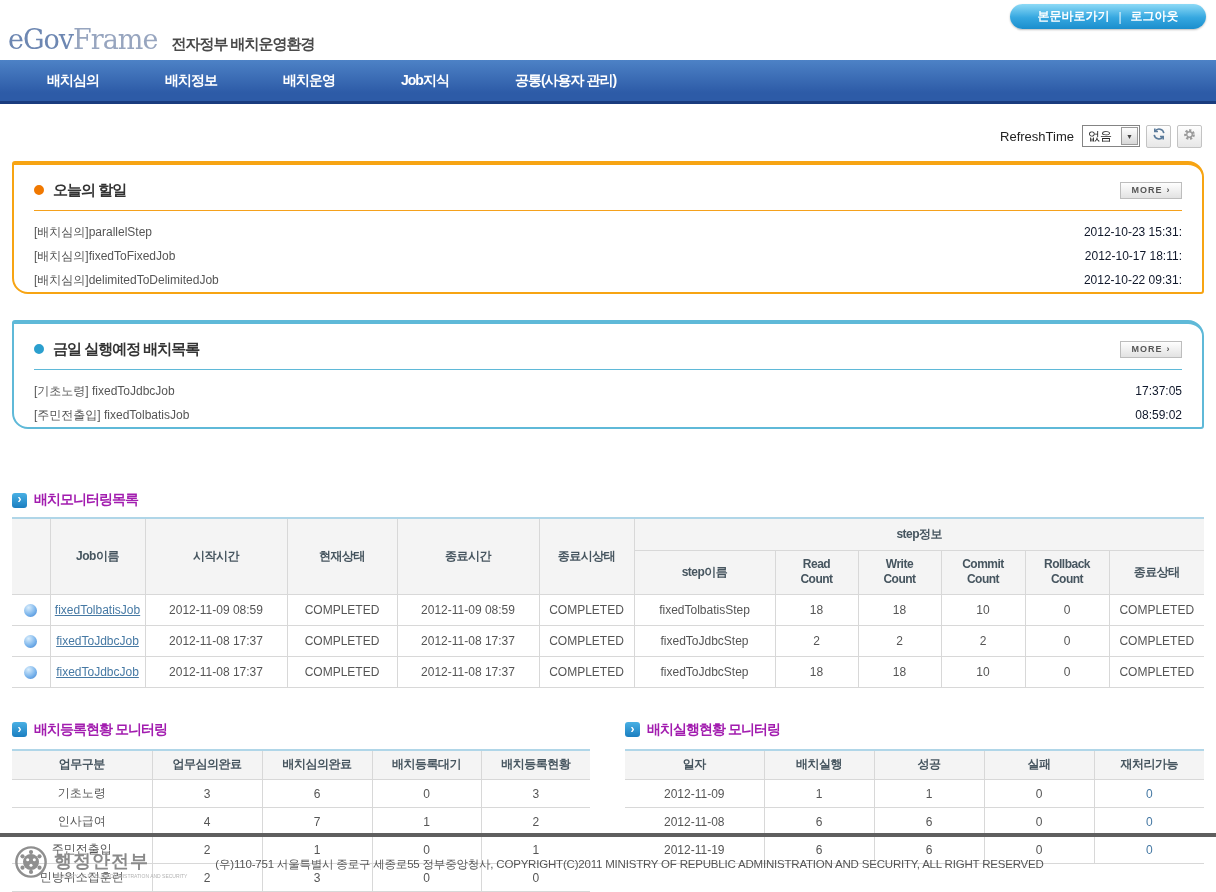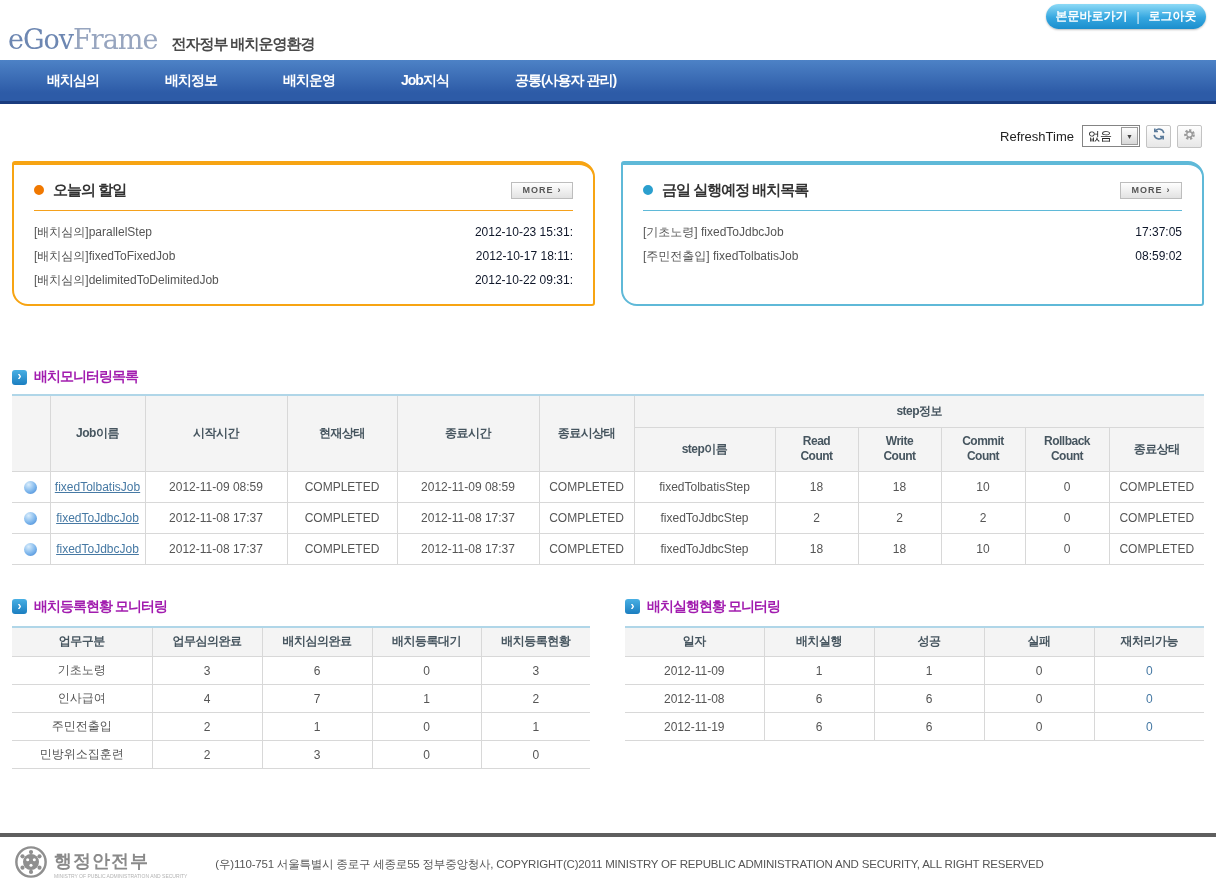--- a/index.html
+++ b/index.html
@@ -7,21 +7,21 @@
   body { font-family:"Liberation Sans","DejaVu Sans",sans-serif; }
   .page { position:relative; width:1216px; height:892px; background:#fff; overflow:hidden; }
 
   
   .top-header { position:relative; height:60px; }
   .logo-area { position:absolute; left:8px; top:24px; display:flex; align-items:baseline; }
   .logo-egov { font-family:"DejaVu Serif","Liberation Serif",serif; font-size:27px; letter-spacing:-1px; }
   .logo-egov .lg1 { color:#6d87b2; }
   .logo-egov .lg2 { color:#97a5bf; }
   .logo-sub { margin-left:14px; font-size:15px; font-weight:bold; color:#4a4a4a; letter-spacing:-1px; }
-  .skip-pill { position:absolute; top:4px; right:10px; width:160px; height:25px; border-radius:13px;
+  .skip-pill { position:absolute; top:4px; right:10px; width:196px; height:25px; border-radius:13px;
       background:linear-gradient(#8ddaf6,#35a7e0 55%,#1b8ecd); display:flex; align-items:center; justify-content:center;
       gap:9px; color:#fff; font-size:12px; font-weight:bold; box-shadow:0 1px 2px rgba(0,0,0,.25); }
   .skip-pill a { color:#fff; text-decoration:none; cursor:pointer; }
   .skip-pill .sep { font-weight:normal; opacity:.9; }
 
   
   .nav { height:44px; background:linear-gradient(#4d82c6,#2d5ba7 80%); border-bottom:3px solid #1a3c7e;
       display:flex; align-items:center; padding-left:30px; }
   .nav-item { padding:0 17px; margin-right:32px; color:#fff; font-size:14px; font-weight:bold; letter-spacing:-1px; cursor:pointer; line-height:35px; }
 
@@ -29,21 +29,21 @@
   .toolbar { margin:20px 14px 0 0; height:24px; display:flex; justify-content:flex-end; align-items:center; gap:6px; }
   .toolbar-label { font-size:13px; color:#222; letter-spacing:0; margin-right:2px; }
   .select-box { display:flex; align-items:center; width:58px; height:22px; border:1px solid #848484; background:#fff; }
   .select-value { flex:1; font-size:12px; color:#222; padding-left:5px; }
   .select-arrow-btn { width:17px; height:18px; margin-right:1px; border:1px solid #9a9a9a; background:linear-gradient(#fefefe,#d8d8d8);
       font-size:7px; color:#444; display:flex; align-items:center; justify-content:center; cursor:pointer; }
   .tool-btn { width:25px; height:23px; border:1px solid #c3c3c3; border-radius:2px; background:linear-gradient(#fefefe,#e7e7e7);
       display:flex; align-items:center; justify-content:center; cursor:pointer; }
 
   
-  .panel-row { display:flex; gap:26px; margin:13px 12px 0 12px; }
+  .panel-row { display:flex; gap:26px; margin:13px 12px 0 12px;flex-direction:column; }
   .panel { flex:1; height:145px; background:#fff; padding:12px 20px 0 20px; }
   .panel-orange { border:2px solid #f7a413; border-top-width:4px; border-radius:3px 16px 3px 16px; }
   .panel-cyan   { border:2px solid #5fb9d8; border-top-width:4px; border-radius:3px 16px 3px 16px; }
   .panel-head { display:flex; align-items:center; height:26px; }
   .ring { width:8px; height:8px; border-radius:50%; background:#fff; margin-right:9px; }
   .ring-orange { border:5px solid #f07800; }
   .ring-cyan   { border:5px solid #2b9fce; }
   .panel-title { font-size:15px; font-weight:bold; color:#333; letter-spacing:-1px; }
   .more-btn { margin-left:auto; width:62px; height:17px; border:1px solid #bdbdbd; background:linear-gradient(#fefefe,#e2e2e2);
       font-size:9px; font-weight:bold; color:#555; letter-spacing:1px; display:flex; align-items:center; justify-content:center; gap:4px; cursor:pointer; }

